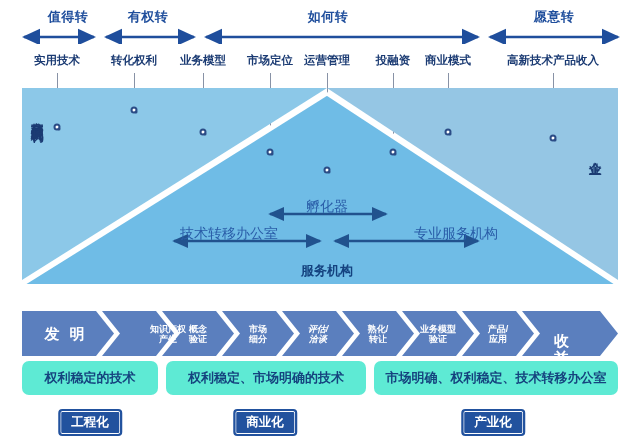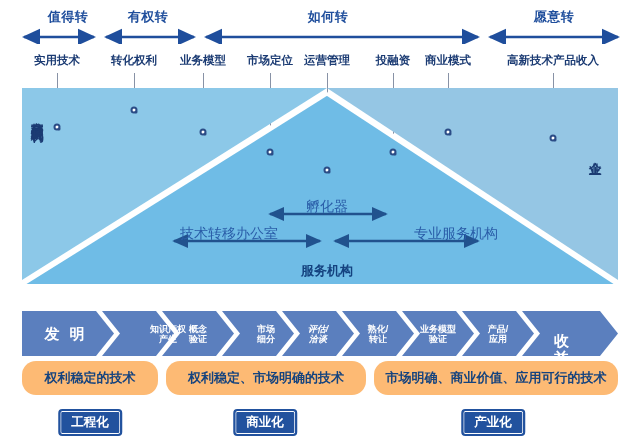--- a/index.html
+++ b/index.html
@@ -112,22 +112,22 @@
     line-height:1.12;
     transform:translate(-50%,-50%);
     font-weight:bold;
   }
   .chev-text.small{font-size:9px;}
   .chev-text.big{font-size:15px;letter-spacing:3px;}
 
   
   .sum-box{
     position:absolute;
-    background:#fdba74;
-    border-radius:14px;
+    background:#5eead4;
+    border-radius:7px;
     color:#15437E;
     font-weight:bold;
     font-size:13px;
     display:flex;
     align-items:center;
     justify-content:center;
     top:361px;
     height:34px;
     white-space:nowrap;
   }
@@ -261,37 +261,37 @@
       <path d="M500,0 H578 L596,22.5 L578,45 H500 L518,22.5 Z"></path>
     </g>
   </svg>
 
   <div>
     <div class="chev-text big" style="left:66px;top:334px;">发 明</div>
     <div class="chev-text small" style="left:124px;top:334px;margin-left:44px;">知识产权
 产生</div>
     <div class="chev-text small" style="left:198px;top:334px;">概念
 验证</div>
-    <div class="chev-text small" style="left:258px;top:334px;margin-left:8px;">市场
+    <div class="chev-text small" style="left:258px;top:334px;">市场
 细分</div>
     <div class="chev-text small" style="left:318px;top:334px;font-style:italic;">评估/
 洽谈</div>
     <div class="chev-text small" style="left:378px;top:334px;">熟化/
 转让</div>
     <div class="chev-text small" style="left:438px;top:334px;">业务模型
 验证</div>
     <div class="chev-text small" style="left:498px;top:334px;">产品/
 应用</div>
     <div class="chev-text big" style="left:563px;top:350px;">收 益</div>
   </div>
 
   <div>
     <div class="sum-box" style="left:22px;width:136px;">权利稳定的技术</div>
     <div class="sum-box" style="left:166px;width:200px;">权利稳定、市场明确的技术</div>
-    <div class="sum-box" style="left:374px;width:244px;">市场明确、商业价值、应用可行的技术</div>
+    <div class="sum-box" style="left:374px;width:244px;">市场明确、权利稳定、技术转移办公室</div>
   </div>
 
   <div>
     <div class="badge" style="left:90px;">工程化</div>
     <div class="badge" style="left:265px;">商业化</div>
     <div class="badge" style="left:493px;">产业化</div>
   </div>
 
 </div>
 

